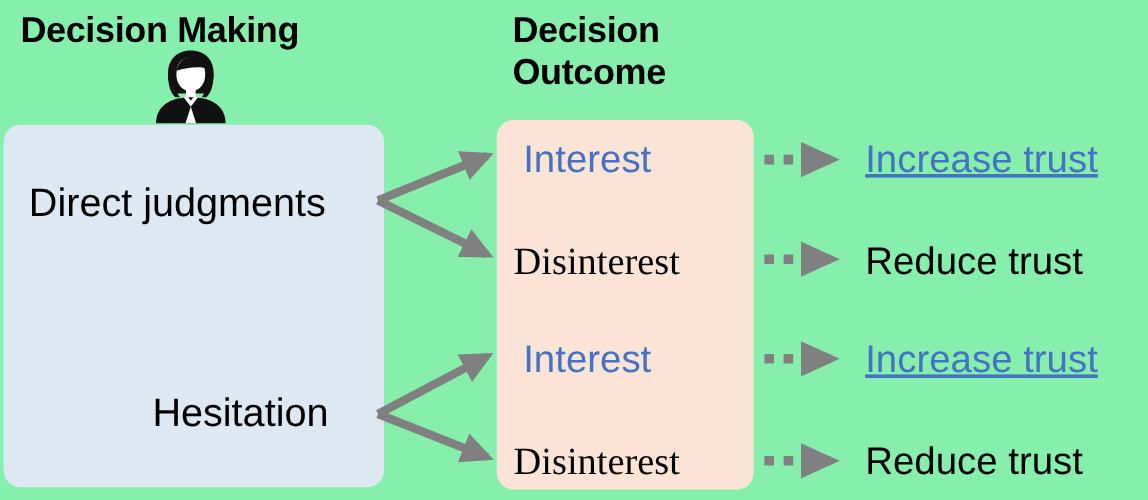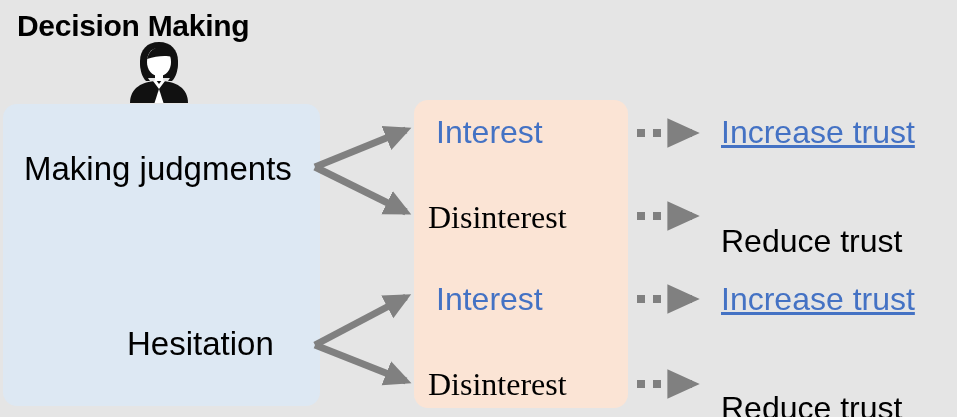--- a/index.html
+++ b/index.html
@@ -7,21 +7,21 @@
     padding: 0;
     background: #ffffff;
   }
   body {
     font-family: "Liberation Sans", sans-serif;
   }
   #canvas {
     position: relative;
     width: 957px;
     height: 417px;
-    background: #e5e5e5;
+    background: #86efac;
     overflow: hidden;
   }
 
   
   .col-heading {
     position: absolute;
     font-weight: bold;
     color: #000000;
     font-size: 30px;
     line-height: 35px;
@@ -87,21 +87,21 @@
   #outcome-3 { left: 428px; top: 366px; }
 
   
   .impact-label {
     position: absolute;
     font-size: 32px;
     line-height: 36px;
     white-space: nowrap;
   }
   .impact-increase { color: #4472c4; text-decoration: underline; }
-  .impact-reduce   { color: #000000; margin-top: 24px; }
+  .impact-reduce   { color: #000000; }
   #impact-0 { left: 721px; top: 114px; }
   #impact-1 { left: 721px; top: 199px; }
   #impact-2 { left: 721px; top: 281px; }
   #impact-3 { left: 721px; top: 366px; }
 
   
   #arrow-layer {
     position: absolute;
     left: 0;
     top: 0;
@@ -110,20 +110,22 @@
     pointer-events: none;
   }
 </style>
 </head>
 <body>
 
 <div id="canvas">
 
   <div class="col-heading" id="heading-decision-making">Decision Making</div>
 
+  <div class="col-heading" id="heading-decision-outcome">Decision
+Outcome</div>
 
 
   <svg id="person-icon" viewBox="0 0 66 62">
 
     <path d="M33 1 C21 1 14 9 14 20 C14 27 16 33 20 37 L46 37 C50 33 52 27 52 20 C52 9 45 1 33 1 Z" fill="#111111"></path>
 
     <path d="M33 7 C25 7 21 13 21 21 C21 29 26 35 33 35 C40 35 45 29 45 21 C45 13 41 7 33 7 Z" fill="#ffffff"></path>
 
     <path d="M21 18 C23 10 28 6 35 6 C41 6 45 10 46 16 C40 14 30 15 21 18 Z" fill="#111111"></path>
 
@@ -134,21 +136,21 @@
 
     <path d="M33 40 C16 40 4 47 4 62 L62 62 C62 47 50 40 33 40 Z" fill="#111111"></path>
 
     <path d="M27 40 L33 48 L39 40 L36 39 L33 43 L30 39 Z" fill="#ffffff"></path>
     <path d="M33 48 L28.5 62 L37.5 62 Z" fill="#ffffff"></path>
   </svg>
 
   <div class="panel" id="panel-decision-making"></div>
   <div class="panel" id="panel-decision-outcome"></div>
 
-  <div class="stage-label" id="label-direct-judgments">Making judgments</div>
+  <div class="stage-label" id="label-direct-judgments">Direct judgments</div>
 
   <div class="stage-label" id="label-hesitation">Hesitation</div>
 
   <div class="outcome-label outcome-interest" id="outcome-0">Interest</div>
 
   <div class="outcome-label outcome-disinterest" id="outcome-1">Disinterest</div>
 
   <div class="outcome-label outcome-interest" id="outcome-2">Interest</div>
 
   <div class="outcome-label outcome-disinterest" id="outcome-3">Disinterest</div>

